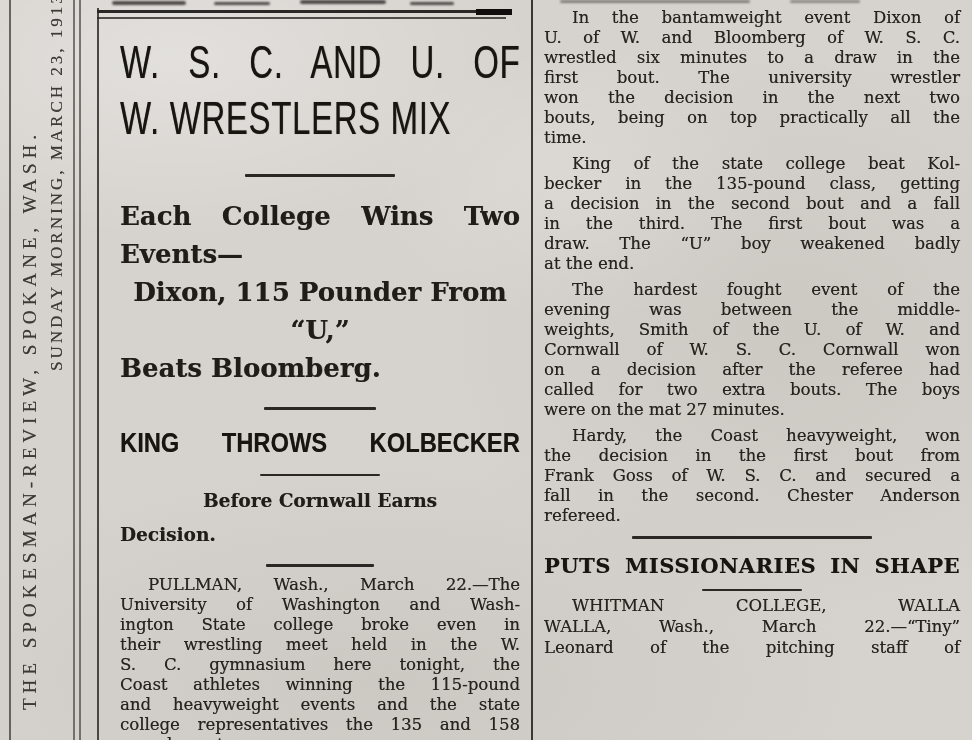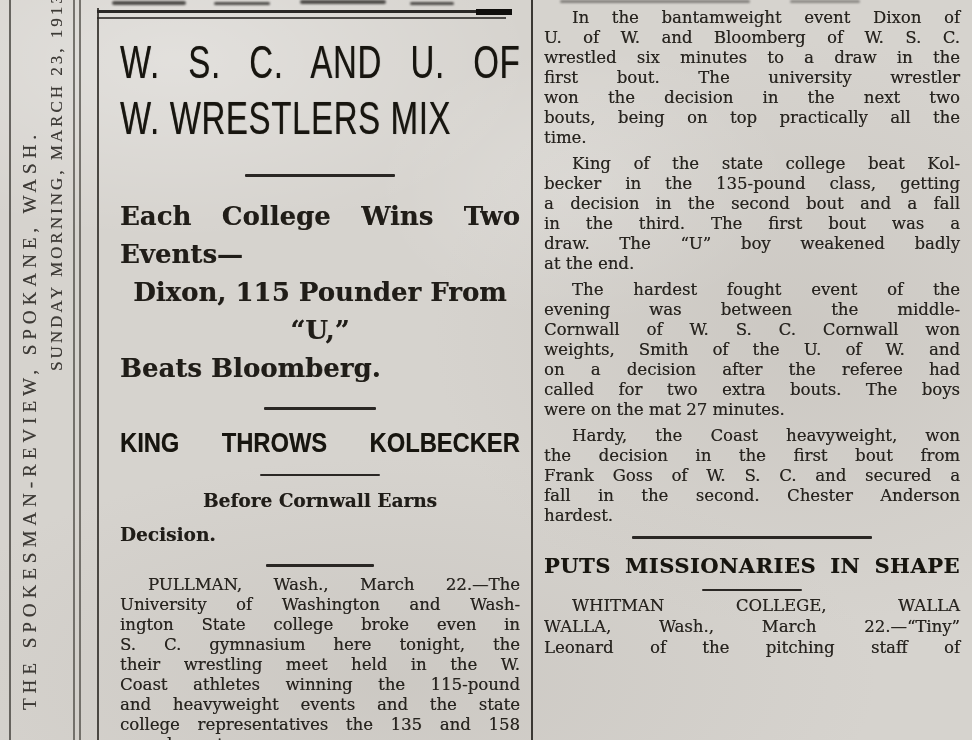--- a/index.html
+++ b/index.html
@@ -117,22 +117,22 @@
     <div class="subdeck">
         <div class="tline">Before Cornwall Earns</div>
         <div class="tline last">Decision.</div>
       </div>
     <div class="rule" style="width:108px;margin-top:12px;height:2.5px;"></div>
     <div class="body-text" style="margin-top:8px;">
         <div class="para">
           <div class="tline first">PULLMAN, Wash., March 22.—The</div>
           <div class="tline">University of Washington and Wash-</div>
           <div class="tline">ington State college broke even in</div>
+          <div class="tline">their wrestling meet held in the W.</div>
           <div class="tline">S. C. gymnasium here tonight, the</div>
-          <div class="tline">their wrestling meet held in the W.</div>
           <div class="tline">Coast athletes winning the 115-pound</div>
           <div class="tline">and heavyweight events and the state</div>
           <div class="tline">college representatives the 135 and 158</div>
           <div class="tline last">pound events.</div>
         </div>
       </div>
   </div>
 
   <div class="col-right">
     <div class="body-text">
@@ -149,32 +149,32 @@
           <div class="tline first">King of the state college beat Kol-</div>
           <div class="tline">becker in the 135-pound class, getting</div>
           <div class="tline">a decision in the second bout and a fall</div>
           <div class="tline">in the third. The first bout was a</div>
           <div class="tline">draw. The “U” boy weakened badly</div>
           <div class="tline last">at the end.</div>
         </div>
         <div class="para">
           <div class="tline first">The hardest fought event of the</div>
           <div class="tline">evening was between the middle-</div>
+          <div class="tline">weights, Smith of the U. of W. and</div>
           <div class="tline">Cornwall of W. S. C. Cornwall won</div>
-          <div class="tline">weights, Smith of the U. of W. and</div>
           <div class="tline">on a decision after the referee had</div>
           <div class="tline">called for two extra bouts. The boys</div>
           <div class="tline last">were on the mat 27 minutes.</div>
         </div>
         <div class="para">
           <div class="tline first">Hardy, the Coast heavyweight, won</div>
           <div class="tline">the decision in the first bout from</div>
           <div class="tline">Frank Goss of W. S. C. and secured a</div>
           <div class="tline">fall in the second. Chester Anderson</div>
-          <div class="tline last">hardest.</div>
+          <div class="tline last">refereed.</div>
         </div>
       </div>
     <div class="rule" style="width:240px;margin-top:10px;height:2.5px;"></div>
     <div class="sec2-headline">PUTS MISSIONARIES IN SHAPE</div>
     <div class="rule" style="width:100px;margin-top:8px;height:2px;"></div>
     <div class="body-text sec2-body" style="margin-top:4px;">
         <div class="para">
           <div class="tline first">WHITMAN COLLEGE, WALLA</div>
           <div class="tline">WALLA, Wash., March 22.—“Tiny”</div>
           <div class="tline">Leonard of the pitching staff of</div>

